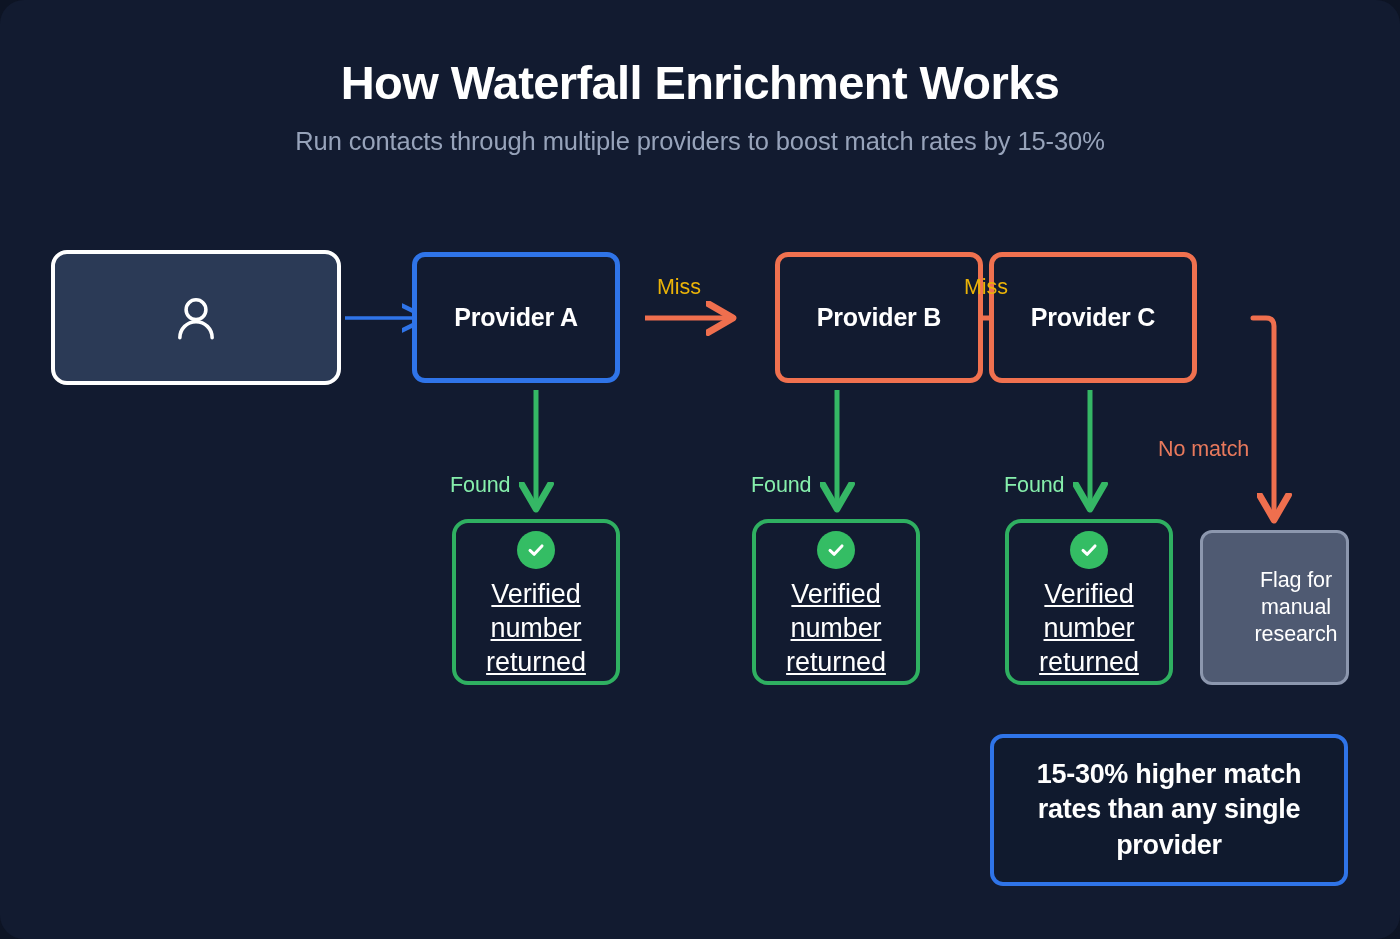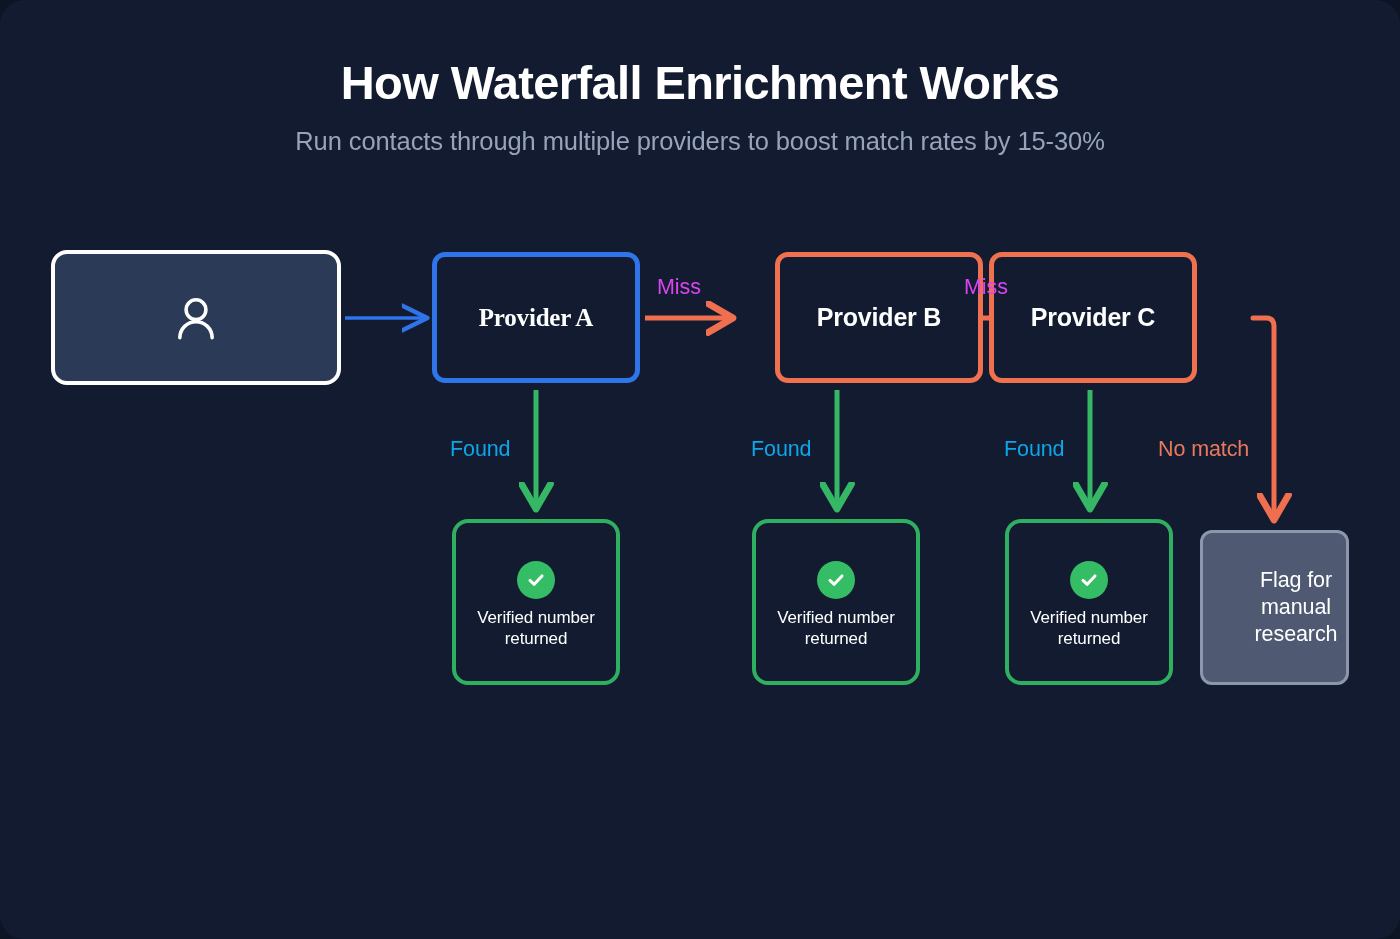--- a/index.html
+++ b/index.html
@@ -98,21 +98,21 @@
     border-radius: 13px;
     background: #121b30;
     border: 5px solid;
   }
   .provider-node .provider-label {
     font-size: 25px;
     font-weight: bold;
     color: #ffffff;
     letter-spacing: -0.2px;
   }
-  .provider-a { left: 432px; border-color: #2f74e8; font-family: Liberation Serif, serif; }
+  .provider-a { left: 412px; border-color: #2f74e8; }
   .provider-b { left: 775px; border-color: #f0714f; }
   .provider-c { left: 989px; border-color: #f0714f; }
 
   
   .result-node {
     top: 519px;
     width: 168px;
     height: 166px;
     border-radius: 16px;
     border: 4px solid #2fb061;
@@ -129,24 +129,25 @@
     height: 38px;
     border-radius: 50%;
     background: #34bd64;
     display: flex;
     align-items: center;
     justify-content: center;
     flex: 0 0 auto;
   }
   .check-badge svg { display: block; }
   .result-label {
-    font-size: 17px;
+    font-size: 27px;
     color: #ffffff;
     line-height: 1.26;
     letter-spacing: -0.1px;
+    text-decoration: underline;
   }
 
   
   .flag-node {
     left: 1200px;
     top: 530px;
     width: 149px;
     height: 155px;
     border-radius: 12px;
     background: #4f5a72;
@@ -179,22 +180,22 @@
     letter-spacing: -0.3px;
   }
 
   
   .edge-label {
     position: absolute;
     font-size: 21.5px;
     letter-spacing: -0.1px;
     white-space: nowrap;
   }
-  .label-miss { color: #d946ef; }
-  .label-found { color: #0ea5e9; }
+  .label-miss { color: #eab308; }
+  .label-found { color: #86efac; margin-top: 36px; }
   .label-nomatch { color: #e8795c; }
 </style>
 </head>
 <body>
 
 <div id="canvas">
 
   <svg id="flow-svg" viewBox="0 0 1400 939" xmlns="http://www.w3.org/2000/svg">
     <defs>
       <marker id="arrow-blue" markerWidth="9" markerHeight="9" refX="6.5" refY="4.5" orient="auto" markerUnits="strokeWidth">
@@ -278,14 +279,17 @@
         <path d="M5 11.4 L9.2 15.3 L17 6.9" fill="none" stroke="#ffffff" stroke-width="3" stroke-linecap="round" stroke-linejoin="round"></path>
       </svg>
     </span>
     <span class="result-label">Verified number returned</span>
   </div>
 
   <div class="node flag-node">
     <span class="flag-label">Flag for manual research</span>
   </div>
 
+  <div class="node callout-node">
+    <span class="callout-label">15-30% higher match rates than any single provider</span>
+  </div>
 
 </div>
 
 </body></html>

